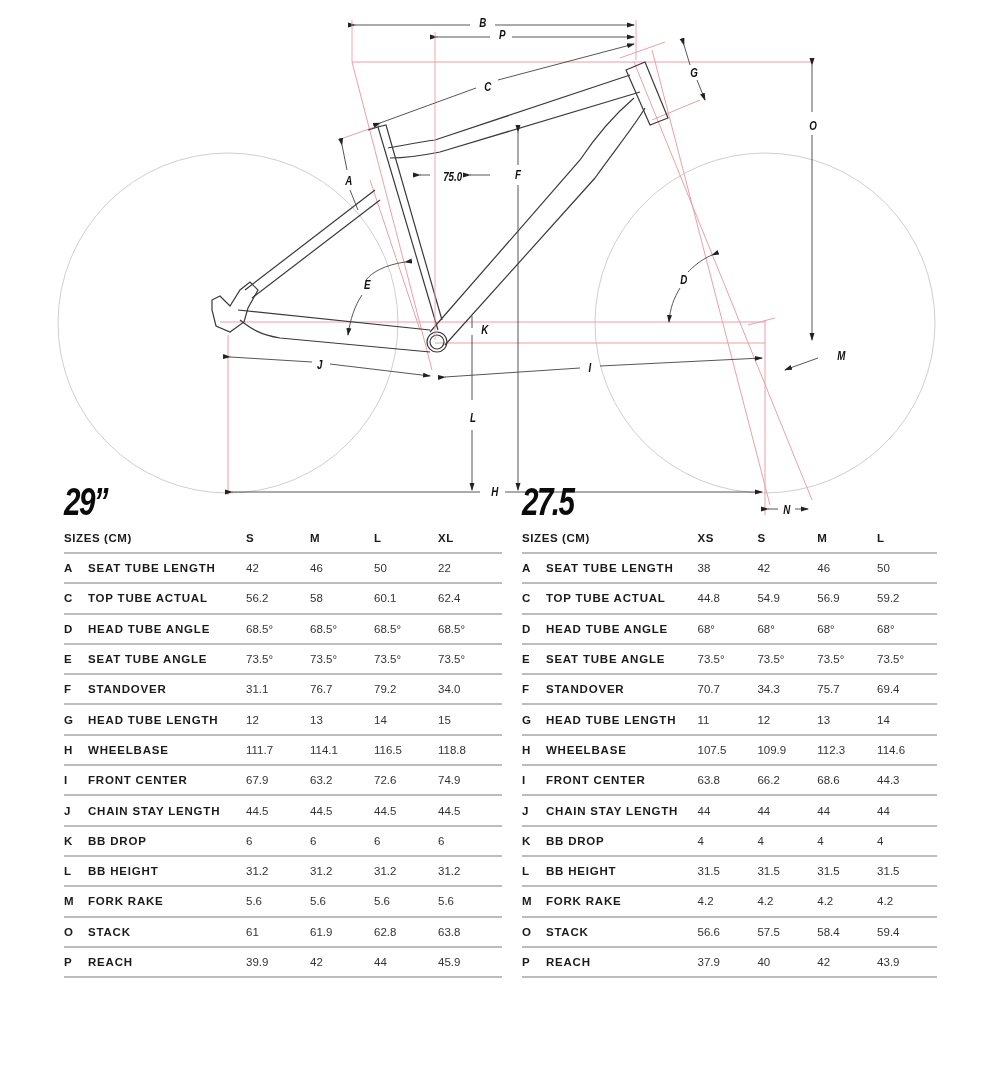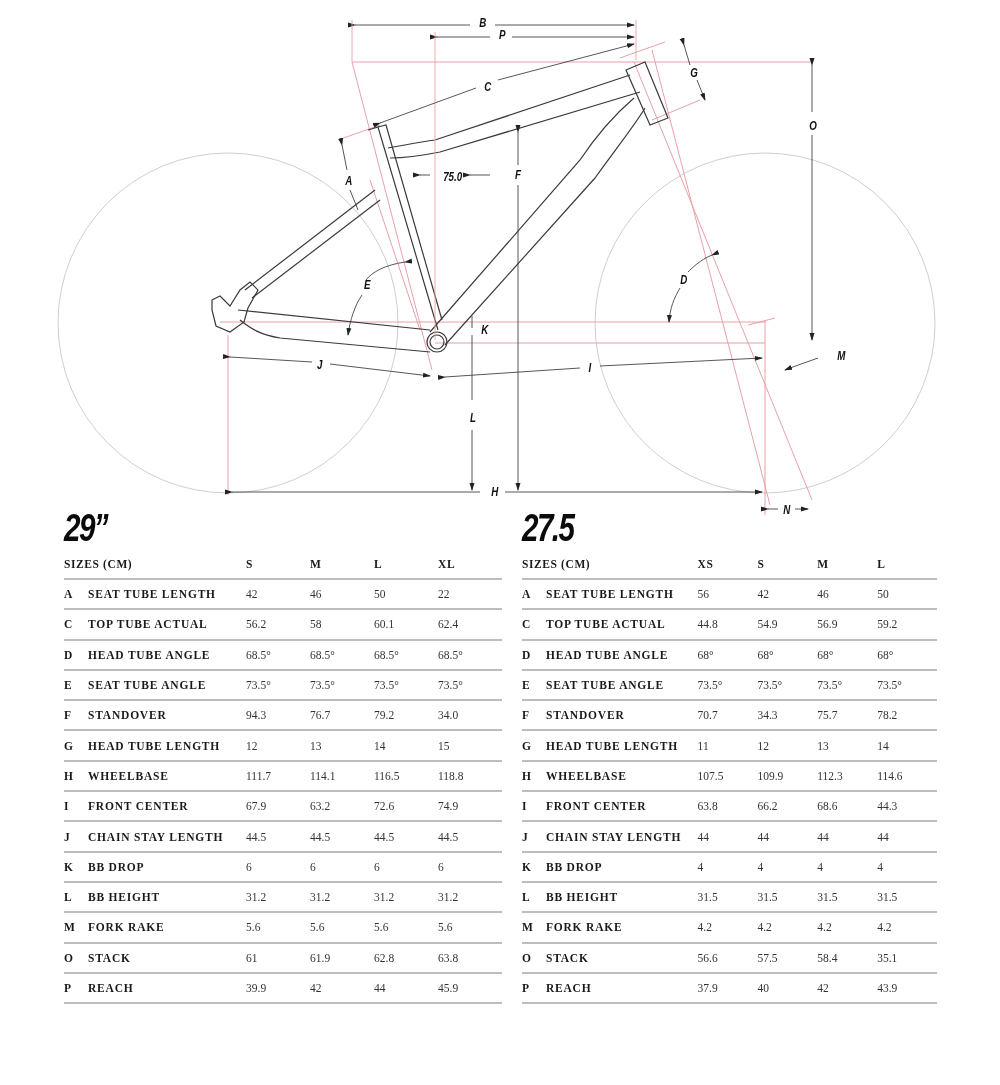--- a/index.html
+++ b/index.html
@@ -1,24 +1,24 @@
 <!DOCTYPE html>
 <html><head>
 <meta charset="utf-8">
 <style>
   html, body { margin:0; padding:0; background:#ffffff; }
   body { width:1000px; height:1085px; position:relative; overflow:hidden; font-family:"DejaVu Sans", sans-serif; color:#222; }
   #diagram { position:absolute; left:0; top:0; width:1000px; height:520px; }
   #diagram svg { position:absolute; left:0; top:0; }
   .dim-label { position:absolute; font-family:"Liberation Sans", sans-serif; font-weight:bold; font-style:italic; font-size:13px; color:#111; transform:scaleX(0.75); transform-origin:center; line-height:1; }
-  .geo-table { position:absolute; top:508px; }
+  .geo-table { position:absolute; top:482px; }
   .geo-table.t29 { left:64px; width:438px; }
   .geo-table.t275 { left:522px; width:415px; }
   .wheel-title { font-family:"Liberation Sans", sans-serif; font-weight:bold; font-style:italic; font-size:38px; letter-spacing:-2px; color:#0b0b0b; height:40px; line-height:40px; transform:scaleX(0.78); transform-origin:left center; margin-bottom:2px; }
-  table { border-collapse:collapse; width:100%; font-family:Liberation Serif, serif; }
+  table { border-collapse:collapse; width:100%; font-family:Liberation Sans, sans-serif; }
   th, td { text-align:left; padding:0; height:28.3px; font-size:11.5px; border-bottom:2px solid #bdbdbd; vertical-align:middle; }
   thead th { font-weight:bold; letter-spacing:0.6px; color:#1a1a1a; height:28px; }
   td.code { font-weight:bold; color:#1a1a1a; width:24px; }
   td.name { font-weight:bold; letter-spacing:0.8px; color:#1a1a1a; }
   td.val { color:#333; font-size:11.5px; }
   .t29 col.c-code { width:24px; } .t29 col.c-name { width:158px; } .t29 col.c-v { width:64px; }
   .t275 col.c-code { width:24px; } .t275 col.c-name { width:152px; } .t275 col.c-v { width:60px; }
 </style>
 </head>
 <body>
@@ -185,21 +185,21 @@
           <td class="code">E</td>
           <td class="name">SEAT TUBE ANGLE</td>
           <td class="val">73.5°</td>
           <td class="val">73.5°</td>
           <td class="val">73.5°</td>
           <td class="val">73.5°</td>
         </tr>
         <tr>
           <td class="code">F</td>
           <td class="name">STANDOVER</td>
-          <td class="val">94.3</td>
+          <td class="val">31.1</td>
           <td class="val">76.7</td>
           <td class="val">79.2</td>
           <td class="val">34.0</td>
         </tr>
         <tr>
           <td class="code">G</td>
           <td class="name">HEAD TUBE LENGTH</td>
           <td class="val">12</td>
           <td class="val">13</td>
           <td class="val">14</td>
@@ -290,21 +290,21 @@
         <th>XS</th>
         <th>S</th>
         <th>M</th>
         <th>L</th>
       </tr>
     </thead>
     <tbody id="tbody-275">
         <tr>
           <td class="code">A</td>
           <td class="name">SEAT TUBE LENGTH</td>
-          <td class="val">56</td>
+          <td class="val">38</td>
           <td class="val">42</td>
           <td class="val">46</td>
           <td class="val">50</td>
         </tr>
         <tr>
           <td class="code">C</td>
           <td class="name">TOP TUBE ACTUAL</td>
           <td class="val">44.8</td>
           <td class="val">54.9</td>
           <td class="val">56.9</td>
@@ -325,21 +325,21 @@
           <td class="val">73.5°</td>
           <td class="val">73.5°</td>
           <td class="val">73.5°</td>
         </tr>
         <tr>
           <td class="code">F</td>
           <td class="name">STANDOVER</td>
           <td class="val">70.7</td>
           <td class="val">34.3</td>
           <td class="val">75.7</td>
-          <td class="val">78.2</td>
+          <td class="val">69.4</td>
         </tr>
         <tr>
           <td class="code">G</td>
           <td class="name">HEAD TUBE LENGTH</td>
           <td class="val">11</td>
           <td class="val">12</td>
           <td class="val">13</td>
           <td class="val">14</td>
         </tr>
         <tr>
@@ -389,21 +389,21 @@
           <td class="val">4.2</td>
           <td class="val">4.2</td>
           <td class="val">4.2</td>
         </tr>
         <tr>
           <td class="code">O</td>
           <td class="name">STACK</td>
           <td class="val">56.6</td>
           <td class="val">57.5</td>
           <td class="val">58.4</td>
-          <td class="val">35.1</td>
+          <td class="val">59.4</td>
         </tr>
         <tr>
           <td class="code">P</td>
           <td class="name">REACH</td>
           <td class="val">37.9</td>
           <td class="val">40</td>
           <td class="val">42</td>
           <td class="val">43.9</td>
         </tr>
       </tbody>

